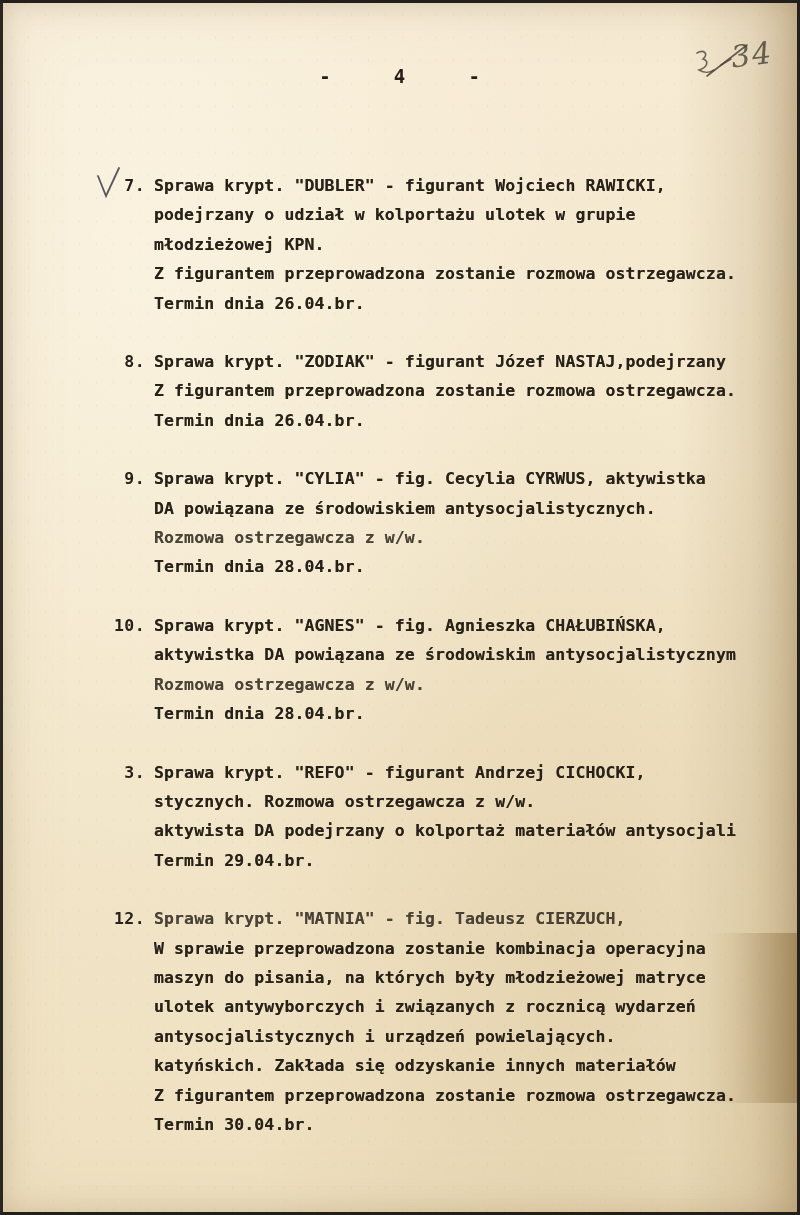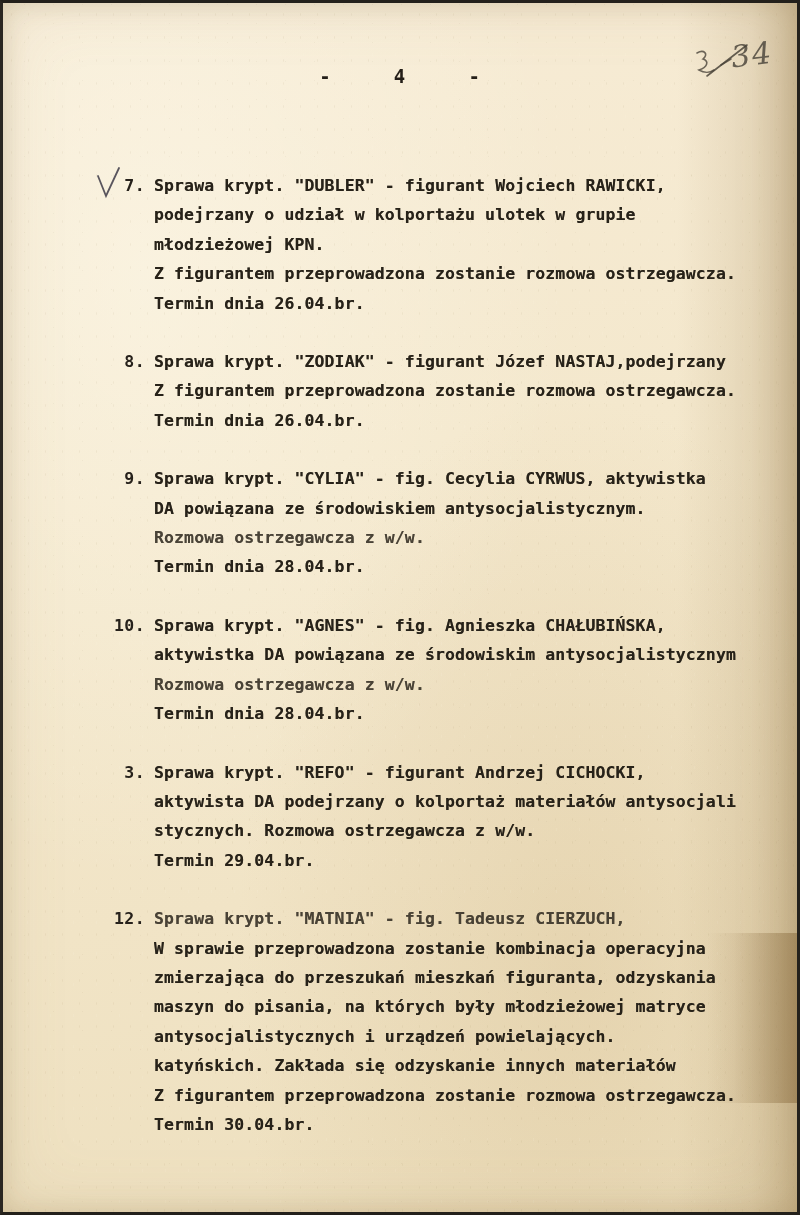--- a/index.html
+++ b/index.html
@@ -205,53 +205,53 @@
         <div class="line">Sprawa krypt. "ZODIAK" - figurant Józef NASTAJ,podejrzany</div>
         <div class="line">Z figurantem przeprowadzona zostanie rozmowa ostrzegawcza.</div>
         <div class="line">Termin dnia 26.04.br.</div>
       </div>
     </div>
 
     <div class="entry">
       <div class="num">9.</div>
       <div class="lines">
         <div class="line">Sprawa krypt. "CYLIA" - fig. Cecylia CYRWUS, aktywistka</div>
-        <div class="line">DA powiązana ze środowiskiem antysocjalistycznym.</div>
+        <div class="line">DA powiązana ze środowiskiem antysocjalistycznych.</div>
         <div class="line dim">Rozmowa ostrzegawcza z w/w.</div>
         <div class="line">Termin dnia 28.04.br.</div>
       </div>
     </div>
 
     <div class="entry">
       <div class="num">10.</div>
       <div class="lines">
         <div class="line">Sprawa krypt. "AGNES" - fig. Agnieszka CHAŁUBIŃSKA,</div>
         <div class="line">aktywistka DA powiązana ze środowiskim antysocjalistycznym</div>
         <div class="line dim">Rozmowa ostrzegawcza z w/w.</div>
         <div class="line">Termin dnia 28.04.br.</div>
       </div>
     </div>
 
     <div class="entry">
       <div class="num">3.</div>
       <div class="lines">
         <div class="line">Sprawa krypt. "REFO" - figurant Andrzej CICHOCKI,</div>
+        <div class="line">stycznych. Rozmowa ostrzegawcza z w/w.</div>
         <div class="line">aktywista DA podejrzany o kolportaż materiałów antysocjali</div>
-        <div class="line">stycznych. Rozmowa ostrzegawcza z w/w.</div>
         <div class="line">Termin 29.04.br.</div>
       </div>
     </div>
 
     <div class="entry">
       <div class="num">12.</div>
       <div class="lines">
         <div class="line dim">Sprawa krypt. "MATNIA" - fig. Tadeusz CIERZUCH,</div>
         <div class="line">W sprawie przeprowadzona zostanie kombinacja operacyjna</div>
-        <div class="line">zmierzająca do przeszukań mieszkań figuranta, odzyskania</div>
         <div class="line">maszyn do pisania, na których były młodzieżowej matryce</div>
+        <div class="line">ulotek antywyborczych i związanych z rocznicą wydarzeń</div>
         <div class="line">antysocjalistycznych i urządzeń powielających.</div>
         <div class="line">katyńskich. Zakłada się odzyskanie innych materiałów</div>
         <div class="line">Z figurantem przeprowadzona zostanie rozmowa ostrzegawcza.</div>
         <div class="line">Termin 30.04.br.</div>
       </div>
     </div>
 
   </div>
 </div>
 

